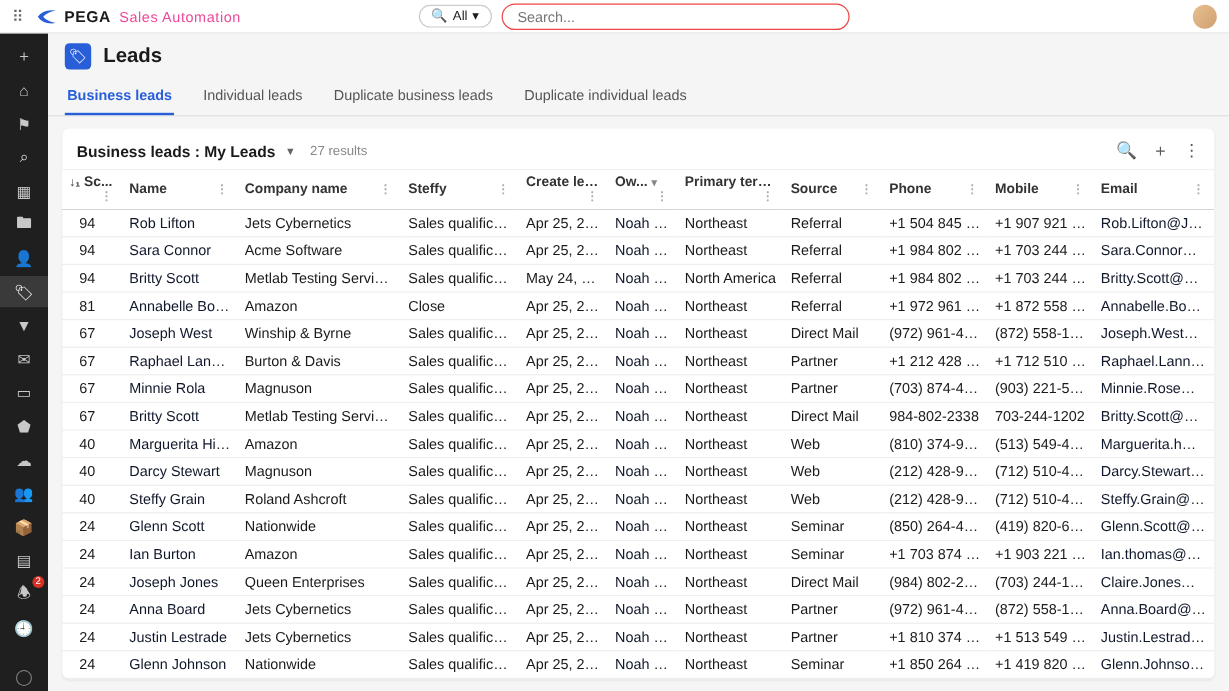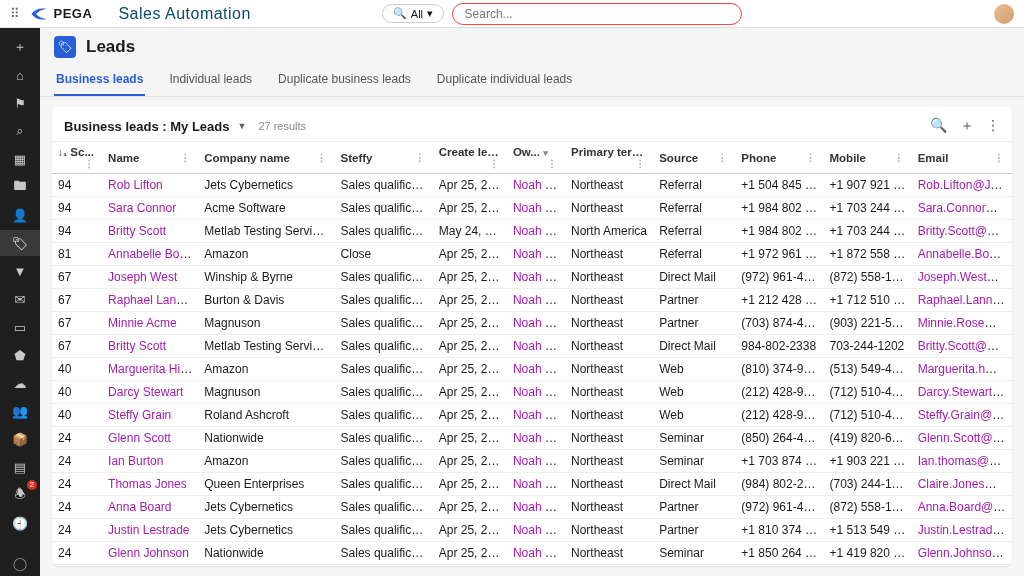--- a/index.html
+++ b/index.html
@@ -1,20 +1,20 @@
 <!DOCTYPE html>
 <html><head>
 <meta charset="utf-8">
 <style>
 * { box-sizing: border-box; margin: 0; padding: 0; }
 body { font-family: -apple-system, BlinkMacSystemFont, "Segoe UI", Arial, sans-serif; font-size: 13px; color: #1a1a1a; background: #f5f5f5; width: 1024px; height: 576px; overflow: hidden; }
 .topbar { height: 28px; background: #fff; border-bottom: 1px solid #e0e0e0; display: flex; align-items: center; padding: 0 10px; gap: 10px; }
 .brand { display: flex; align-items: center; gap: 6px; font-weight: 700; font-size: 13px; letter-spacing: 0.5px; }
 .brand-logo { width: 18px; height: 14px; color: #295ed9; }
-.brand-sub { font-weight: 400; font-size: 16px; color: #0c4a6e; margin-left: 20px; }
+.brand-sub { font-weight: 400; font-size: 12px; color: #ec4899; margin-left: 1px; }
 .search-wrap { margin-left: auto; margin-right: auto; display: flex; align-items: center; gap: 8px; }
 .search-scope { border: 1px solid #ccc; border-radius: 14px; padding: 2px 10px; font-size: 11px; display: flex; align-items: center; gap: 4px; cursor: pointer; }
 .search-input { border: 1px solid #ef4444; border-radius: 14px; padding: 3px 12px; font-size: 12px; width: 290px; outline: none; }
 .avatar { width: 20px; height: 20px; border-radius: 50%; background: linear-gradient(135deg,#e8c090,#d0a070); margin-left: auto; cursor: pointer; }
 .shell { display: flex; height: calc(576px - 28px); }
 .sidebar { width: 40px; background: #1f1f1f; display: flex; flex-direction: column; align-items: center; padding-top: 6px; gap: 2px; }
 .side-icon { width: 40px; height: 26px; display: flex; align-items: center; justify-content: center; color: #c8c8c8; cursor: pointer; font-size: 13px; position: relative; }
 .side-icon.active { background: #3a3a3a; color: #fff; }
 .main { flex: 1; display: flex; flex-direction: column; background: #f5f5f5; }
 .page-head { display: flex; align-items: center; gap: 10px; padding: 8px 14px 0 14px; }
@@ -29,22 +29,22 @@
 .view-title { font-size: 13px; font-weight: 700; }
 .caret { font-size: 9px; color: #666; cursor: pointer; }
 .results { color: #888; font-size: 11px; margin-left: 4px; }
 .card-actions { margin-left: auto; display: flex; gap: 12px; color: #555; }
 .card-actions span { cursor: pointer; font-size: 14px; }
 .grid-wrap { flex: 1; overflow: auto; border-top: 1px solid #eee; position: relative; }
 table { border-collapse: collapse; width: 100%; table-layout: fixed; }
 th, td { text-align: left; padding: 4px 6px; border-bottom: 1px solid #eee; font-size: 12px; white-space: nowrap; overflow: hidden; text-overflow: ellipsis; }
 th { background: #fff; position: sticky; top: 0; font-weight: 600; font-size: 11.5px; color: #333; border-bottom: 1px solid #ccc; height: 30px; }
 th .colmenu { float: right; color: #aaa; font-size: 10px; cursor: pointer; margin-right: 2px; }
-.link { color: #a21caf; cursor: pointer; }
-td.score { text-align: left; padding-right: 14px; }
+.link { color: #0f172a; cursor: pointer; }
+td.score { text-align: center; padding-right: 14px; }
 col.c-score{width:50px} col.c-name{width:96px} col.c-company{width:136px} col.c-stage{width:98px} col.c-date{width:74px} col.c-owner{width:58px} col.c-territory{width:88px} col.c-source{width:82px} col.c-phone{width:88px} col.c-mobile{width:88px} col.c-email{width:100px}
 .grid-wrap::-webkit-scrollbar{width:10px;height:10px}
 .grid-wrap::-webkit-scrollbar-thumb{background:#bbb;border-radius:5px}
 .badge { position:absolute; top:-2px; right:3px; background:#d93025; color:#fff; font-size:8px; border-radius:6px; padding:0 3px; line-height:10px; }
 </style>
 </head>
 <body>
 
 <div class="topbar">
   <span class="side-icon" style="width:auto;color:#666">⠿</span>
@@ -217,21 +217,21 @@
                   <td>Apr 25, 2024</td>
                   <td><span class="link">Noah Smith</span></td>
                   <td>Northeast</td>
                   <td>Partner</td>
                   <td>+1 212 428 9538</td>
                   <td>+1 712 510 4633</td>
                   <td><span class="link">Raphael.Lanning@</span></td>
                 </tr>
                 <tr>
                   <td class="score">67</td>
-                  <td><span class="link">Minnie Acme</span></td>
+                  <td><span class="link">Minnie Rola</span></td>
                   <td>Magnuson</td>
                   <td>Sales qualification</td>
                   <td>Apr 25, 2024</td>
                   <td><span class="link">Noah Smith</span></td>
                   <td>Northeast</td>
                   <td>Partner</td>
                   <td>(703) 874-4248</td>
                   <td>(903) 221-5602</td>
                   <td><span class="link">Minnie.Rose@Mag</span></td>
                 </tr>
@@ -308,21 +308,21 @@
                   <td>Apr 25, 2024</td>
                   <td><span class="link">Noah Smith</span></td>
                   <td>Northeast</td>
                   <td>Seminar</td>
                   <td>+1 703 874 4248</td>
                   <td>+1 903 221 5602</td>
                   <td><span class="link">Ian.thomas@amaz</span></td>
                 </tr>
                 <tr>
                   <td class="score">24</td>
-                  <td><span class="link">Thomas Jones</span></td>
+                  <td><span class="link">Joseph Jones</span></td>
                   <td>Queen Enterprises</td>
                   <td>Sales qualification</td>
                   <td>Apr 25, 2024</td>
                   <td><span class="link">Noah Smith</span></td>
                   <td>Northeast</td>
                   <td>Direct Mail</td>
                   <td>(984) 802-2338</td>
                   <td>(703) 244-1202</td>
                   <td><span class="link">Claire.Jones@Que</span></td>
                 </tr>

